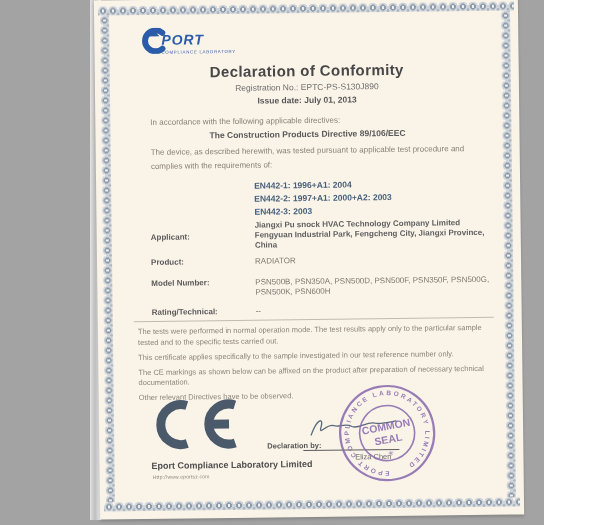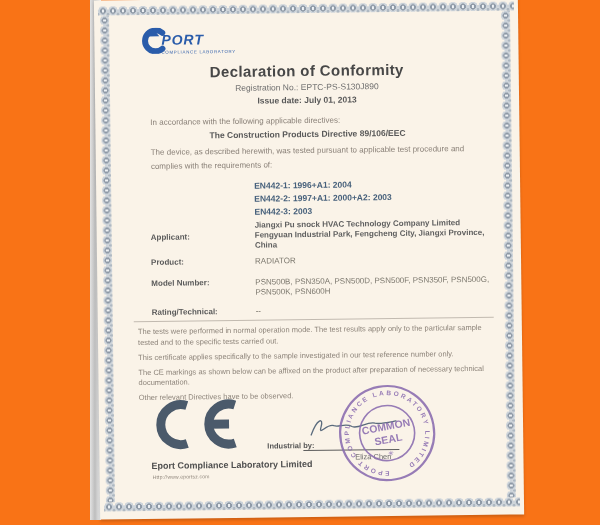--- a/index.html
+++ b/index.html
@@ -1,16 +1,16 @@
 <!DOCTYPE html>
 <html><head>
 <meta charset="utf-8">
 <style>
   html,body{margin:0;padding:0;background:#ffffff;}
-  .stage{position:relative;width:600px;height:525px;overflow:hidden;background:#f97316;
+  .stage{position:relative;width:544px;height:525px;overflow:hidden;background:#a3a3a3;
          font-family:"Liberation Sans", sans-serif;}
   .scan-strip{position:absolute;left:90px;top:0;width:11px;height:520px;
               background:linear-gradient(to right,#e3e3e3,#bdbdbd 45%,#dedede 80%,#f2f2f2);}
   .paper{position:absolute;left:97px;top:-2px;width:424px;height:519px;
          background:#faf3e8;transform:rotate(-0.7deg);transform-origin:50% 50%;
          box-shadow:0 2px 3px rgba(0,0,0,.18);}
   
   .edge{position:absolute;}
   .edge-h{height:13px;left:4px;right:4px;
     background:
@@ -135,21 +135,21 @@
 
     <svg class="ce" width="92" height="58" viewBox="0 0 92 58">
       <path d="M 40 10 A 20 20 0 1 0 40 48" fill="none" stroke="#4b5a6b" stroke-width="9"></path>
       <path d="M 88 10 A 20 20 0 1 0 88 48" fill="none" stroke="#4b5a6b" stroke-width="9"></path>
       <path d="M 61 29 H 82" fill="none" stroke="#4b5a6b" stroke-width="9"></path>
     </svg>
 
     <svg class="sig" width="92" height="26" viewBox="0 0 92 26">
       <path d="M4,20 C10,4 17,2 14,12 C11,22 20,8 27,11 C32,13 38,8 45,12 C51,15 60,7 68,9 C75,10 83,8 89,7" fill="none" stroke="#5a6b7d" stroke-width="1.3" stroke-linecap="round"></path>
     </svg>
-    <div class="authlabel">Industrial by:</div>
+    <div class="authlabel">Declaration by:</div>
     <div class="sigline"></div>
     <div class="signer">Eliza Chen</div>
 
     <svg class="seal" width="104" height="104" viewBox="0 0 104 104">
       <g transform="rotate(-10 52 52)">
         <circle cx="52" cy="52" r="47" fill="none" stroke="#8a6cb0" stroke-width="2.2"></circle>
         <circle cx="52" cy="52" r="27.5" fill="none" stroke="#8a6cb0" stroke-width="1.6"></circle>
         <defs>
           <path id="sealArc" d="M 52 90 A 38 38 0 1 1 52.02 90"></path>
         </defs>

